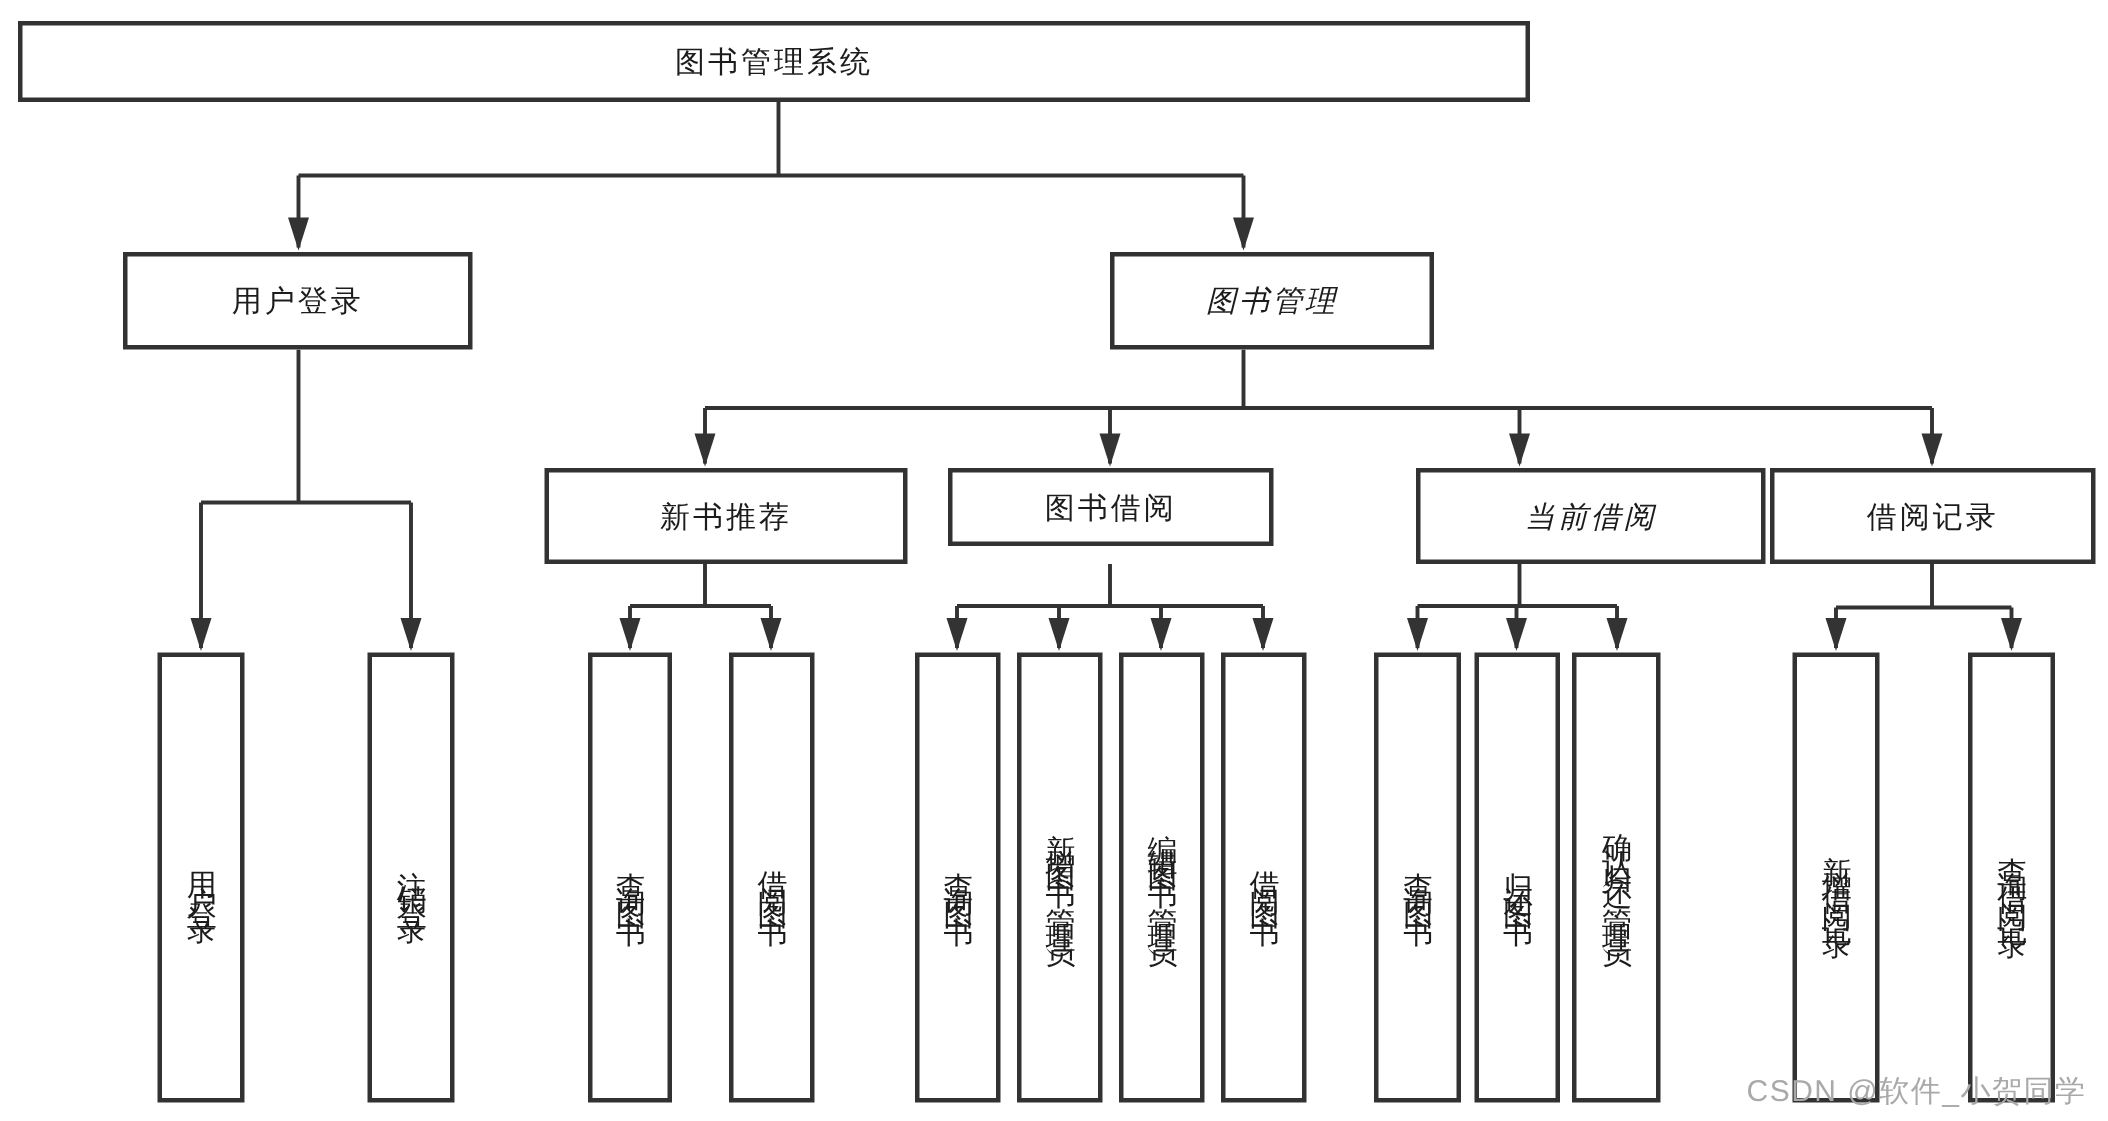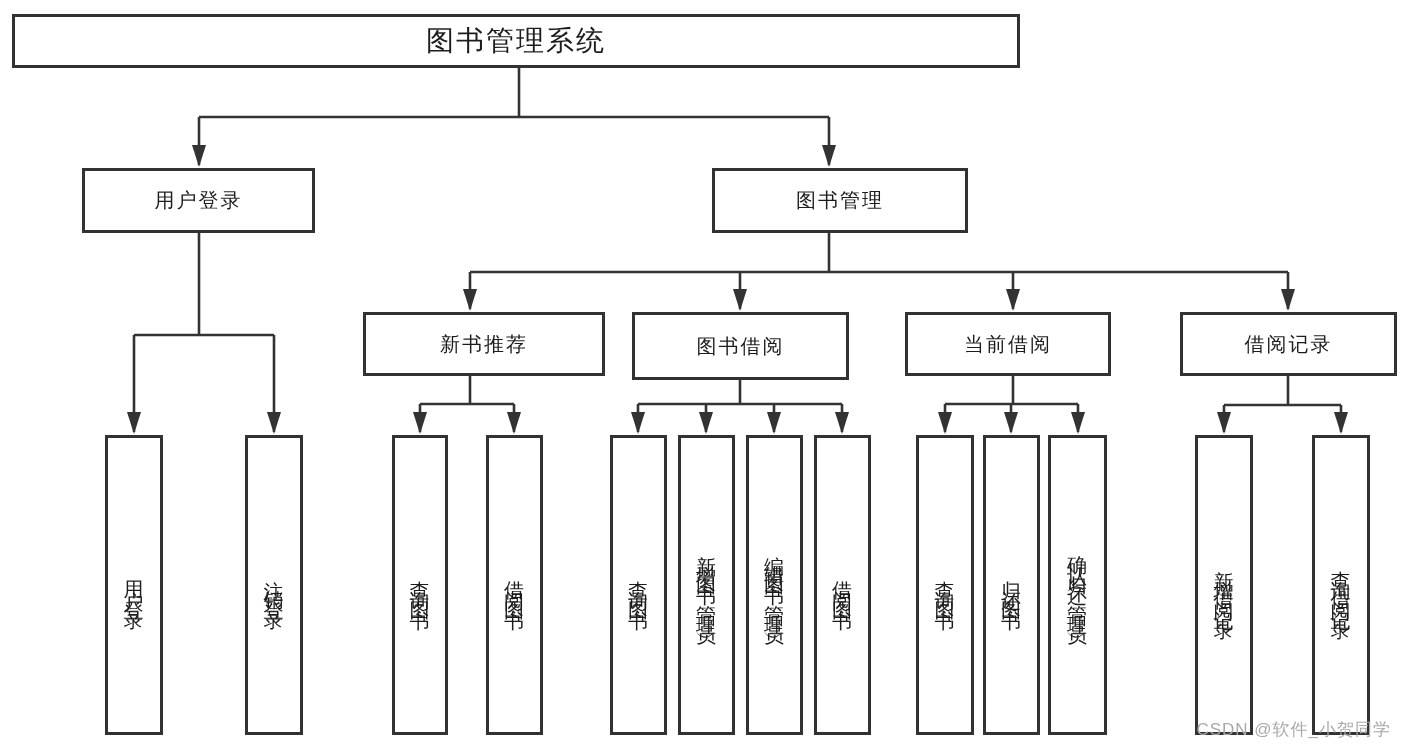--- a/index.html
+++ b/index.html
@@ -21,33 +21,33 @@
     display: flex;
     align-items: center;
     justify-content: center;
     z-index: 2;
   }
   .node.h .lbl {
     font-size: 20px;
     letter-spacing: 2px;
     white-space: nowrap;
   }
-  .node.root .lbl { font-size: 28px; letter-spacing: 2px; }
+  .node.root .lbl { font-size: 20px; letter-spacing: 2px; }
   .node.v .lbl {
     writing-mode: vertical-rl;
     text-orientation: mixed;
     font-size: 20px;
     letter-spacing: 10px;
     line-height: 1;
   }
   .watermark {
     position: absolute;
     right: 14px;
     bottom: 6px;
-    font-size: 17px;
+    font-size: 20px;
     letter-spacing: 1px;
     color: #a9a9a9;
     z-index: 3;
     white-space: nowrap;
   }
 </style>
 </head>
 <body>
 
 <div id="canvas">
@@ -92,31 +92,31 @@
     </g>
   </svg>
 
   <div class="node h root" style="left:12px; top:14px; width:1008px; height:54px;">
     <span class="lbl">图书管理系统</span>
   </div>
 
   <div class="node h" style="left:82px; top:168px; width:233px; height:65px;">
     <span class="lbl">用户登录</span>
   </div>
-  <div class="node h" style="left:712px; top:168px; width:256px; height:65px;">
+  <div class="node h" style="left:740px; top:168px; width:216px; height:65px;font-style:italic;">
     <span class="lbl">图书管理</span>
   </div>
 
   <div class="node h" style="left:363px; top:312px; width:242px; height:64px;">
     <span class="lbl">新书推荐</span>
   </div>
-  <div class="node h" style="left:632px; top:312px; width:217px; height:68px;">
+  <div class="node h" style="left:632px; top:312px; width:217px; height:52px;">
     <span class="lbl">图书借阅</span>
   </div>
-  <div class="node h" style="left:905px; top:312px; width:206px; height:64px;">
+  <div class="node h" style="left:944px; top:312px; width:233px; height:64px;font-style:italic;">
     <span class="lbl">当前借阅</span>
   </div>
   <div class="node h" style="left:1180px; top:312px; width:217px; height:64px;text-align:center;">
     <span class="lbl">借阅记录</span>
   </div>
 
   <div class="node v" style="left:105px; top:435px; width:58px; height:300px;">
     <span class="lbl">用户登录</span>
   </div>
   <div class="node v" style="left:245px; top:435px; width:58px; height:300px;">

